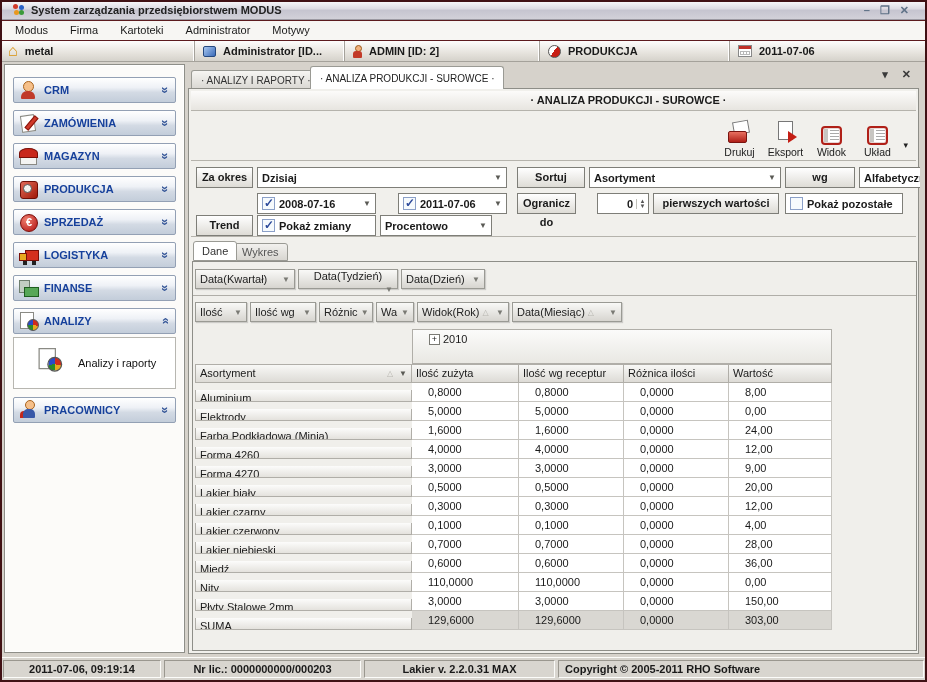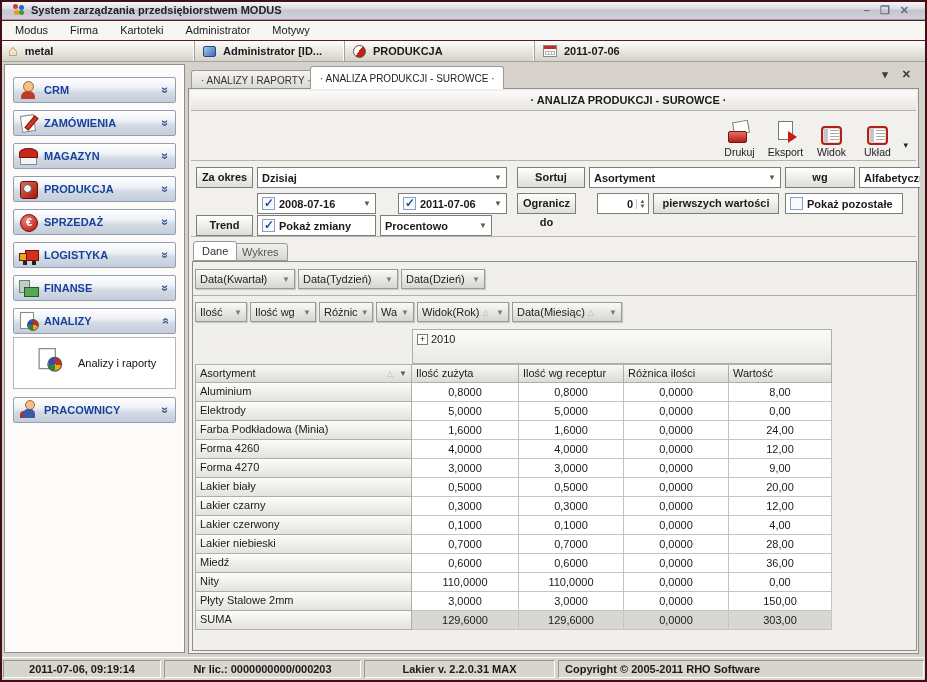--- a/index.html
+++ b/index.html
@@ -166,38 +166,38 @@
   
   .pivot { position:absolute; left:3px; top:172px; width:725px; height:390px; background:#f0efeb;
     border:1px solid #8e8e88; overflow:hidden; }
   .pfield { position:absolute; height:20px; background:linear-gradient(#f9f9f7,#d7d5d0);
     border:1px solid #9a9a94; display:flex; align-items:center; padding:0 4px; gap:3px;
     font-size:11px; color:#222; cursor:pointer; box-shadow:1px 1px 1px rgba(0,0,0,0.15); }
   .pfield .arr { margin-left:auto; color:#7a7a74; font-size:8px; }
   .pfield .tri { color:#b8b6b0; font-size:8px; }
   .psep { position:absolute; left:0; right:0; top:33px; border-top:1px solid #b0aea8; }
   .grouphdr { position:absolute; left:219px; top:67px; width:420px; height:35px;
-    background:linear-gradient(#fbfbfa,#e9e8e3); border:1px solid #b0aea8; padding:3px 4px;
+    background:linear-gradient(#fbfbfa,#e9e8e3); border:1px solid #b0aea8; padding:3px 16px;
     display:flex; align-items:flex-start; gap:3px; }
   .expbox { width:11px; height:11px; background:#fff; border:1px solid #7a7a74; font-size:9px; line-height:9px;
     text-align:center; color:#222; cursor:pointer; margin-top:1px; }
   .expbox::before { content:"+"; }
   .hrow { position:absolute; left:2px; top:102px; height:19px; display:flex; }
   .hcell { background:linear-gradient(#f8f8f6,#dddbd6); border:1px solid #b0aea8; border-left:none;
     padding:0 4px; line-height:17px; white-space:nowrap; overflow:hidden; cursor:pointer; }
   .hcell.first { border-left:1px solid #b0aea8; display:flex; align-items:center; }
   .hcell.first .tri { margin-left:auto; color:#b8b6b0; font-size:8px; }
   .hcell.first .arr { color:#5a5a55; font-size:8px; margin-left:6px; }
   .w-name { width:217px; } .w-c1 { width:107px; } .w-c2 { width:105px; } .w-c3 { width:105px; } .w-c4 { width:103px; }
   .tbody { position:absolute; left:2px; top:121px; }
   .trow { display:flex; height:19px; }
   .rname { width:217px; background:linear-gradient(#fcfcfb,#e4e2dd); border:1px solid #b0aea8; border-top:none;
-    padding:0 4px; line-height:17px; white-space:nowrap; overflow:hidden; cursor:pointer; }
+    padding:0 4px; line-height:17px; white-space:nowrap; overflow:hidden; cursor:pointer;margin-top:7px; }
   .rval { background:#fff; border-right:1px solid #c6c4bf; border-bottom:1px solid #c6c4bf;
-    text-align:center; padding:0 16px; line-height:18px; }
+    text-align:left; padding:0 16px; line-height:18px; }
   .trow.total .rval { background:#d9d7d2; }
 
   
   .statusbar { position:absolute; left:0; bottom:2px; width:927px; height:23px; background:#d8d5cf;
     border-top:1px solid #fcfcfa; display:flex; align-items:stretch; padding:2px 3px; gap:3px; }
   .sb-cell { border:1px solid; border-color:#9a978f #fcfcfa #fcfcfa #9a978f; display:flex; align-items:center;
     justify-content:center; font-weight:bold; white-space:nowrap; overflow:hidden; }
   .sb-1 { width:158px; } .sb-2 { width:197px; } .sb-3 { width:191px; }
   .sb-4 { flex:1; justify-content:flex-start; padding-left:6px; }
 </style>
@@ -228,20 +228,24 @@
 
   <div class="infobar">
     <div class="ib-cell ib-c1">
       <span class="ib-home">⌂</span>
       <span>metal</span>
     </div>
     <div class="ib-cell ib-c2">
       <span class="ib-pc"></span>
       <span>Administrator [ID...</span>
     </div>
+    <div class="ib-cell ib-c3">
+      <span class="ib-user"></span>
+      <span>ADMIN [ID: 2]</span>
+    </div>
     <div class="ib-cell ib-c4">
       <span class="ib-prod"></span>
       <span>PRODUKCJA</span>
     </div>
     <div class="ib-cell ib-c5">
       <span class="ib-cal"></span>
       <span>2011-07-06</span>
     </div>
   </div>
 
@@ -381,21 +385,21 @@
       <div class="viewtabs">
         <div class="vtab active">Dane</div>
         <div class="vtab inactive">Wykres</div>
       </div>
 
       <div class="pivot">
         <div class="pfield" style="left:2px;top:7px;width:100px;">
           <span>Data(Kwartał)</span>
           <span class="arr">▼</span>
         </div>
-        <div class="pfield" style="left:105px;top:7px;width:100px;">
+        <div class="pfield" style="left:105px;top:7px;width:100px;flex-direction:column;">
           <span>Data(Tydzień)</span>
           <span class="arr">▼</span>
         </div>
         <div class="pfield" style="left:208px;top:7px;width:84px;">
           <span>Data(Dzień)</span>
           <span class="arr">▼</span>
         </div>
         <div class="psep"></div>
 
         <div class="pfield" style="left:2px;top:40px;width:52px;">

